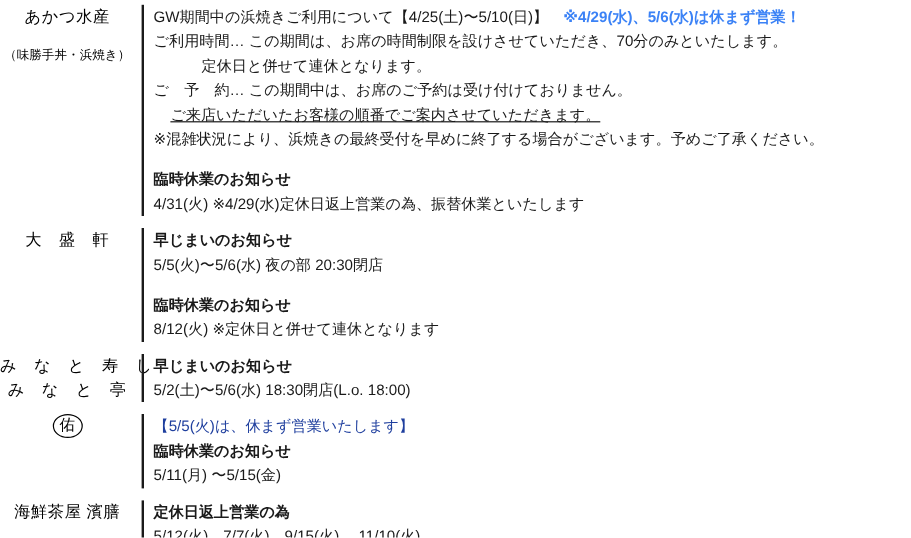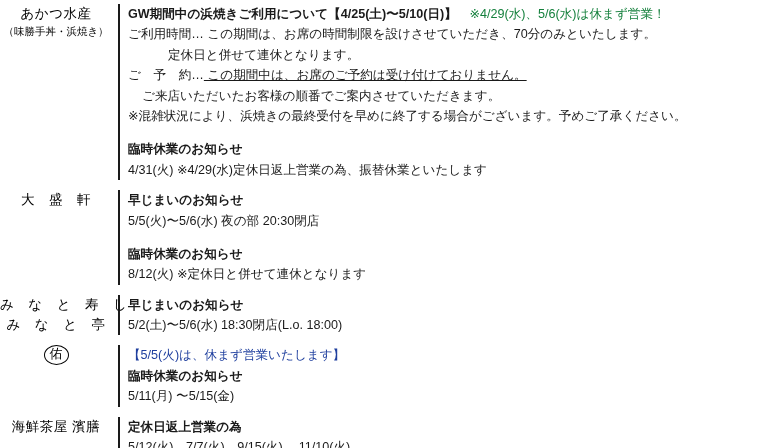--- a/index.html
+++ b/index.html
@@ -38,20 +38,21 @@
   .shop-name {
     font-size: 13.5px;
     letter-spacing: 0.5px;
     line-height: 1.5;
     white-space: nowrap;
   }
   .shop-sub {
     font-size: 10.5px;
     line-height: 1.45;
     white-space: nowrap;
+    margin-top: 15px;
   }
   .shop-circle {
     display: inline-block;
     border: 1px solid #000;
     border-radius: 50%;
     padding: 1px 5px 2px 5px;
     font-size: 13px;
     line-height: 1.15;
   }
   .body-cell {
@@ -61,50 +62,51 @@
     padding: 0 4px 0 8px;
     min-width: 0;
   }
   .line {
     line-height: 1.62;
     font-size: 12.6px;
     white-space: nowrap;
   }
   .line.indent1 {
     padding-left: 14px;
+    text-decoration: underline;
   }
   .line.indent2 {
     padding-left: 40px;
   }
   .red {
-    color: #15803d;
-    font-weight: normal;
+    color: #3b82f6;
+    font-weight: bold;
   }
   .blue {
     color: #1f3f9e;
     font-weight: normal;
   }
   .gap-md { height: 10px; }
   .block-gap { height: 13px; }
 </style>
 </head>
 <body>
 
 <div class="sheet">
   <div id="rows">
       <div class="row">
         <div class="shop-cell">
           <div class="shop-name">あかつ水産</div>
           <div class="shop-sub">（味勝手丼・浜焼き）</div>
         </div>
         <div class="body-cell">
-          <div class="line"><span style="font-weight: bold;">GW期間中の浜焼きご利用について【4/25(土)〜5/10(日)】</span><span class="red">　※4/29(水)、5/6(水)は休まず営業！</span></div>
+          <div class="line"><span style="font-weight: normal;">GW期間中の浜焼きご利用について【4/25(土)〜5/10(日)】</span><span class="red">　※4/29(水)、5/6(水)は休まず営業！</span></div>
           <div class="line"><span>ご利用時間… この期間は、お席の時間制限を設けさせていただき、70分のみといたします。</span></div>
           <div class="line indent2"><span>定休日と併せて連休となります。</span></div>
-          <div class="line"><span>ご　予　約…</span><span style="text-decoration: underline; margin-top: 29px;"> この期間中は、お席のご予約は受け付けておりません。</span></div>
+          <div class="line"><span>ご　予　約…</span><span style=" margin-top: 29px;"> この期間中は、お席のご予約は受け付けておりません。</span></div>
           <div class="line indent1"><span>ご来店いただいたお客様の順番でご案内させていただきます。</span></div>
           <div class="line"><span>※混雑状況により、浜焼きの最終受付を早めに終了する場合がございます。予めご了承ください。</span></div>
           <div class="block-gap"></div>
           <div class="line"><span style="font-weight: bold;">臨時休業のお知らせ</span></div>
           <div class="line"><span>4/31(火) ※4/29(水)定休日返上営業の為、振替休業といたします</span></div>
         </div>
       </div>
       <div class="gap-md"></div>
       <div class="row">
         <div class="shop-cell">

